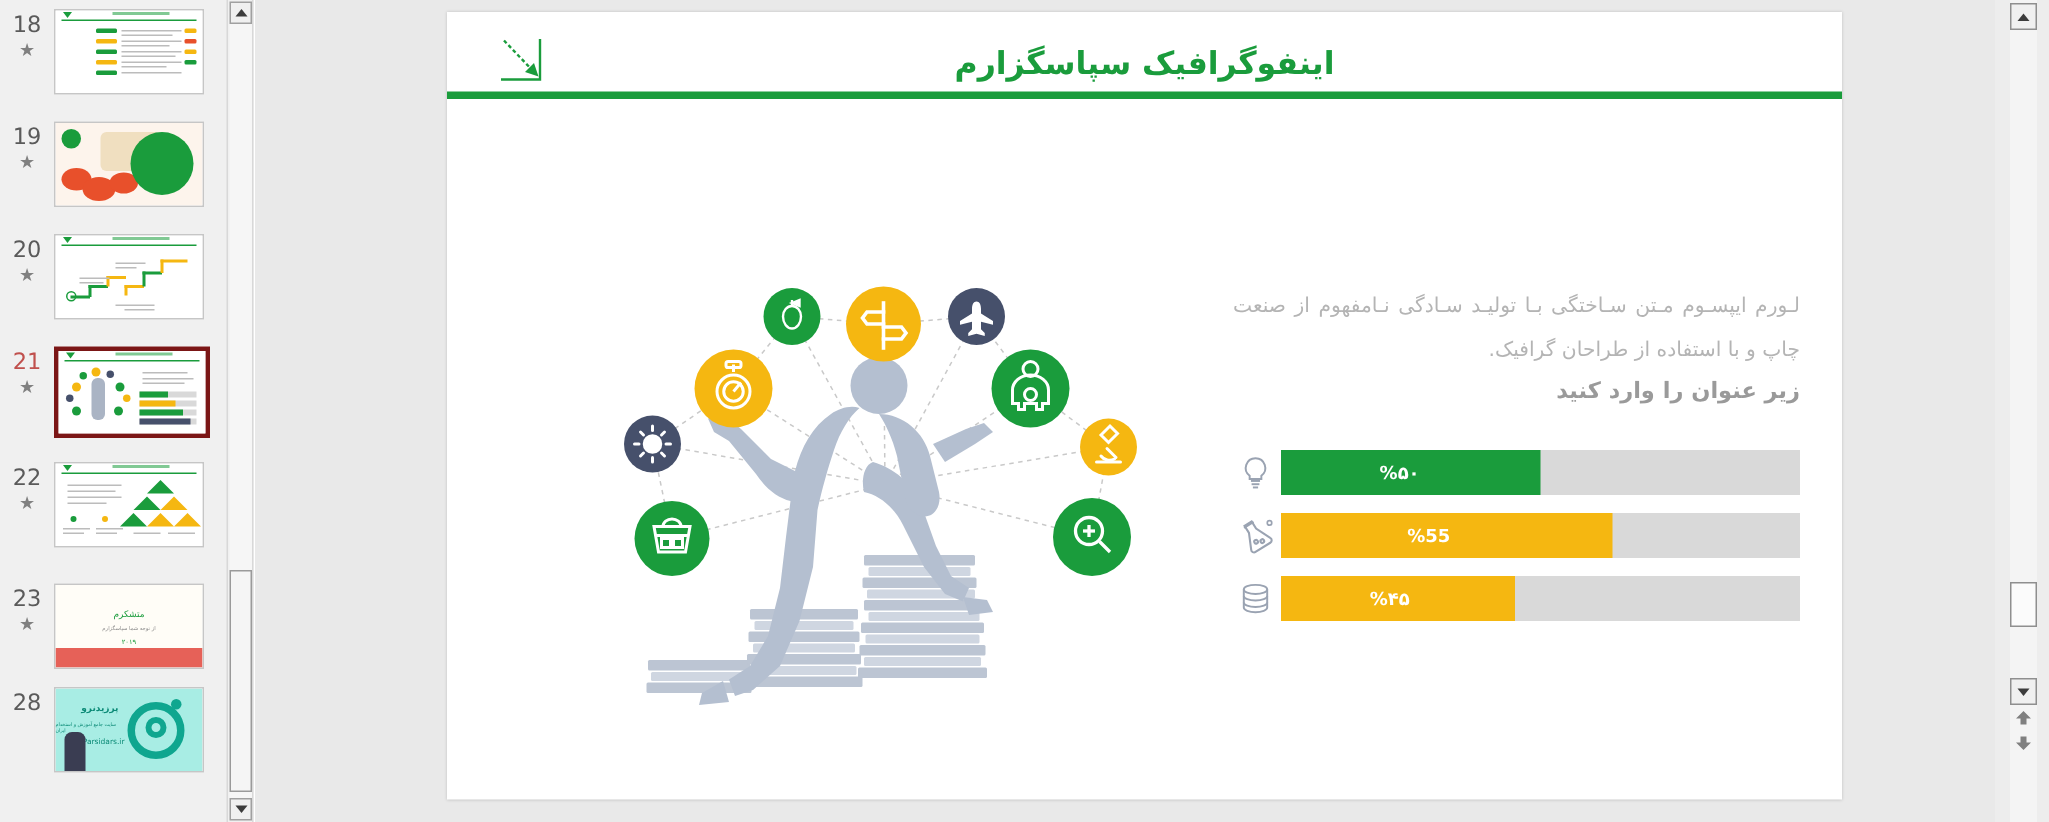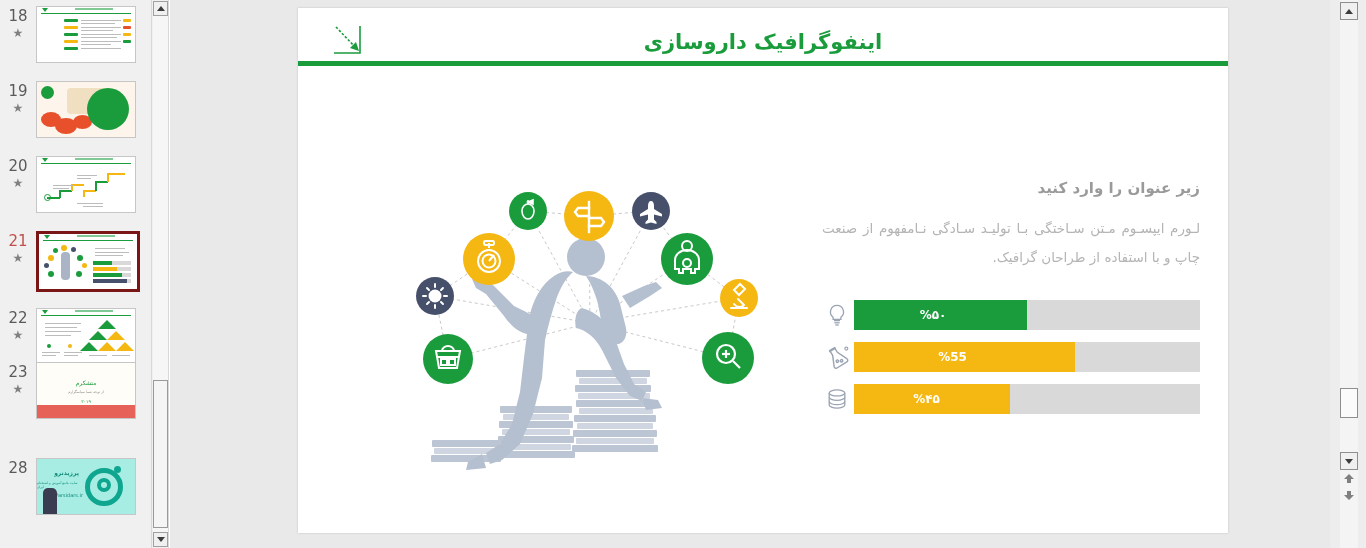--- a/index.html
+++ b/index.html
@@ -322,21 +322,21 @@
           <div class="mline" style="left:5px;top:43px;width:18px"></div>
           <div class="mline" style="left:5px;top:46px;width:14px"></div>
           <div class="mline" style="left:27px;top:43px;width:18px"></div>
           <div class="mline" style="left:27px;top:46px;width:14px"></div>
           <div class="mline" style="left:52px;top:46px;width:18px"></div>
           <div class="mline" style="left:75px;top:46px;width:18px"></div>
         </div>
       </div>
     </div>
 
-    <div class="thumb-row" style="top:362px">
+    <div class="thumb-row" style="top:389px">
       <div class="thumb-meta">
         <div class="thumb-num">23</div>
         <div class="thumb-star">★</div>
       </div>
       <div class="thumb-frame">
         <div class="m23">
           <div class="t1">متشکرم</div>
           <div class="t2">از توجه شما سپاسگزارم</div>
           <div class="t3">۲۰۱۹</div>
           <div class="band"></div>
@@ -377,21 +377,21 @@
 
   <div id="stage">
     <div id="slide">
 
       <svg id="corner-arrow" viewBox="0 0 40 36">
         <path d="M4 3 L25 25" stroke="#1a9c3c" stroke-width="1.6" fill="none" stroke-dasharray="2.5 1.8"></path>
         <path d="M27 27 L18 24 L24 18 Z" fill="#1a9c3c"></path>
         <path d="M28 2 L28 29 L2 29" stroke="#1a9c3c" stroke-width="1.6" fill="none"></path>
       </svg>
 
-      <div id="slide-title">اینفوگرافیک داروسازی</div>
+      <div id="slide-title">اینفوگرافیک سپاسگزارم</div>
       <div id="title-rule"></div>
 
       <svg id="illus" viewBox="0 0 400 360">
 
         <g stroke="#c9c9c9" stroke-width="1" stroke-dasharray="3 3" fill="none">
           <line x1="200" y1="175" x2="138" y2="63"></line>
           <line x1="200" y1="175" x2="199" y2="68"></line>
           <line x1="200" y1="175" x2="261" y2="63"></line>
           <line x1="200" y1="175" x2="99" y2="111"></line>
           <line x1="200" y1="175" x2="297" y2="111"></line>
@@ -542,22 +542,22 @@
           <g fill="none" stroke="#ffffff" stroke-width="2.2">
             <circle cx="336" cy="206" r="9"></circle>
             <path d="M343 213 l7 7"></path>
             <path d="M336 202 l0 8"></path>
             <path d="M332 206 l8 0"></path>
           </g>
         </g>
       </svg>
 
       <div id="text-block">
+        <div id="body-text">لـورم ایپسـوم مـتن سـاختگی بـا تولیـد سـادگی نـامفهوم از صنعت چاپ و با استفاده از طراحان گرافیک.</div>
         <div id="subtitle">زیر عنوان را وارد کنید</div>
-        <div id="body-text">لـورم ایپسـوم مـتن سـاختگی بـا تولیـد سـادگی نـامفهوم از صنعت چاپ و با استفاده از طراحان گرافیک.</div>
       </div>
 
       <div id="bars">
 
         <div class="bar-row">
           <div class="bar-icon">
             <svg viewBox="0 0 30 30" width="26" height="26">
               <g fill="none" stroke="#9aa3b2" stroke-width="1.5">
                 <path d="M15 4 a7.5 7.5 0 0 1 4.5 13.5 l0 2.5 l-9 0 l0 -2.5 A7.5 7.5 0 0 1 15 4 z"></path>
                 <path d="M11.5 21.5 l7 0"></path>

